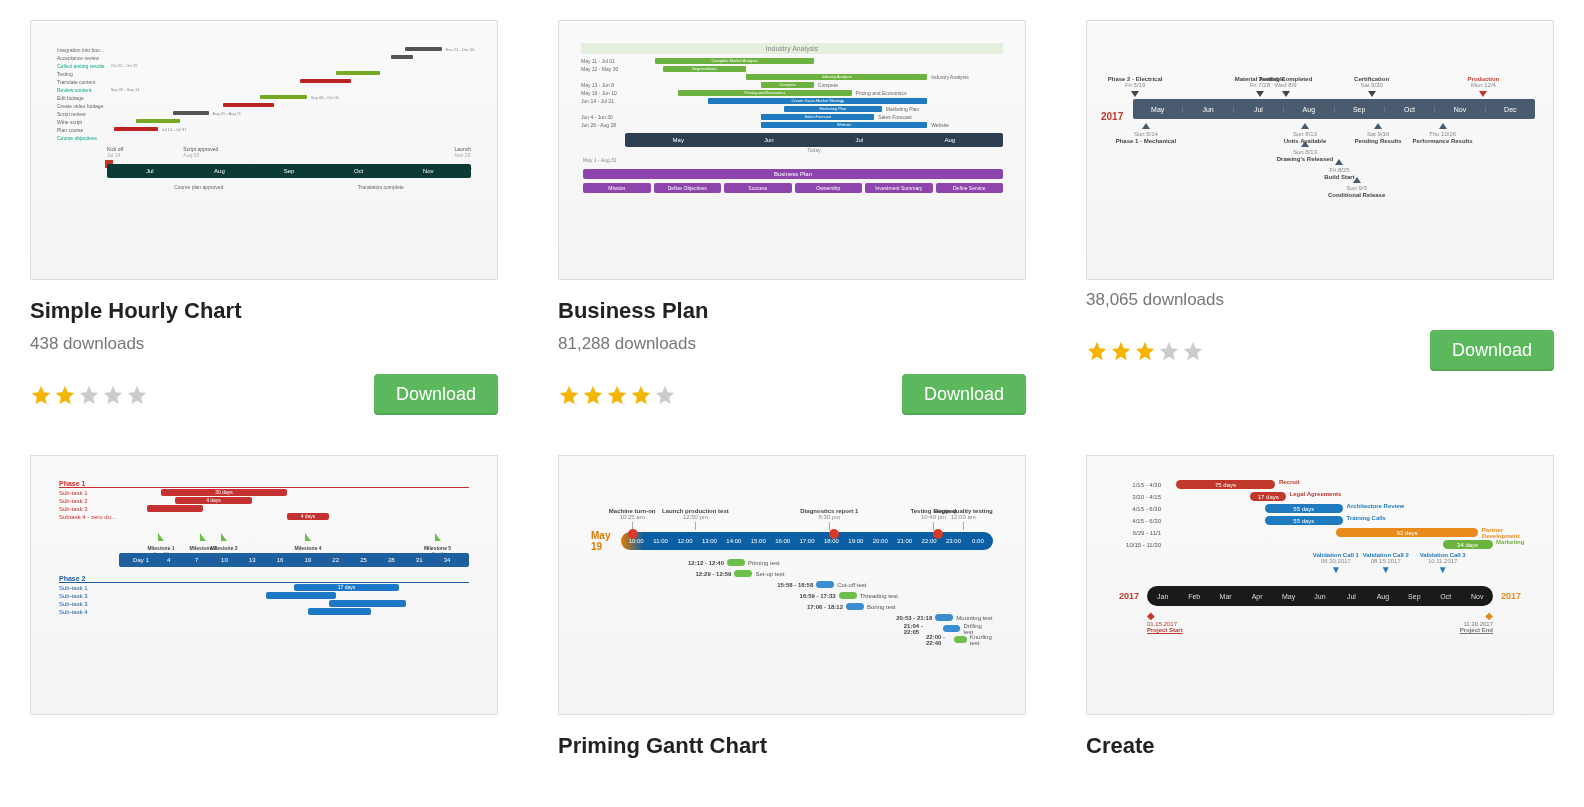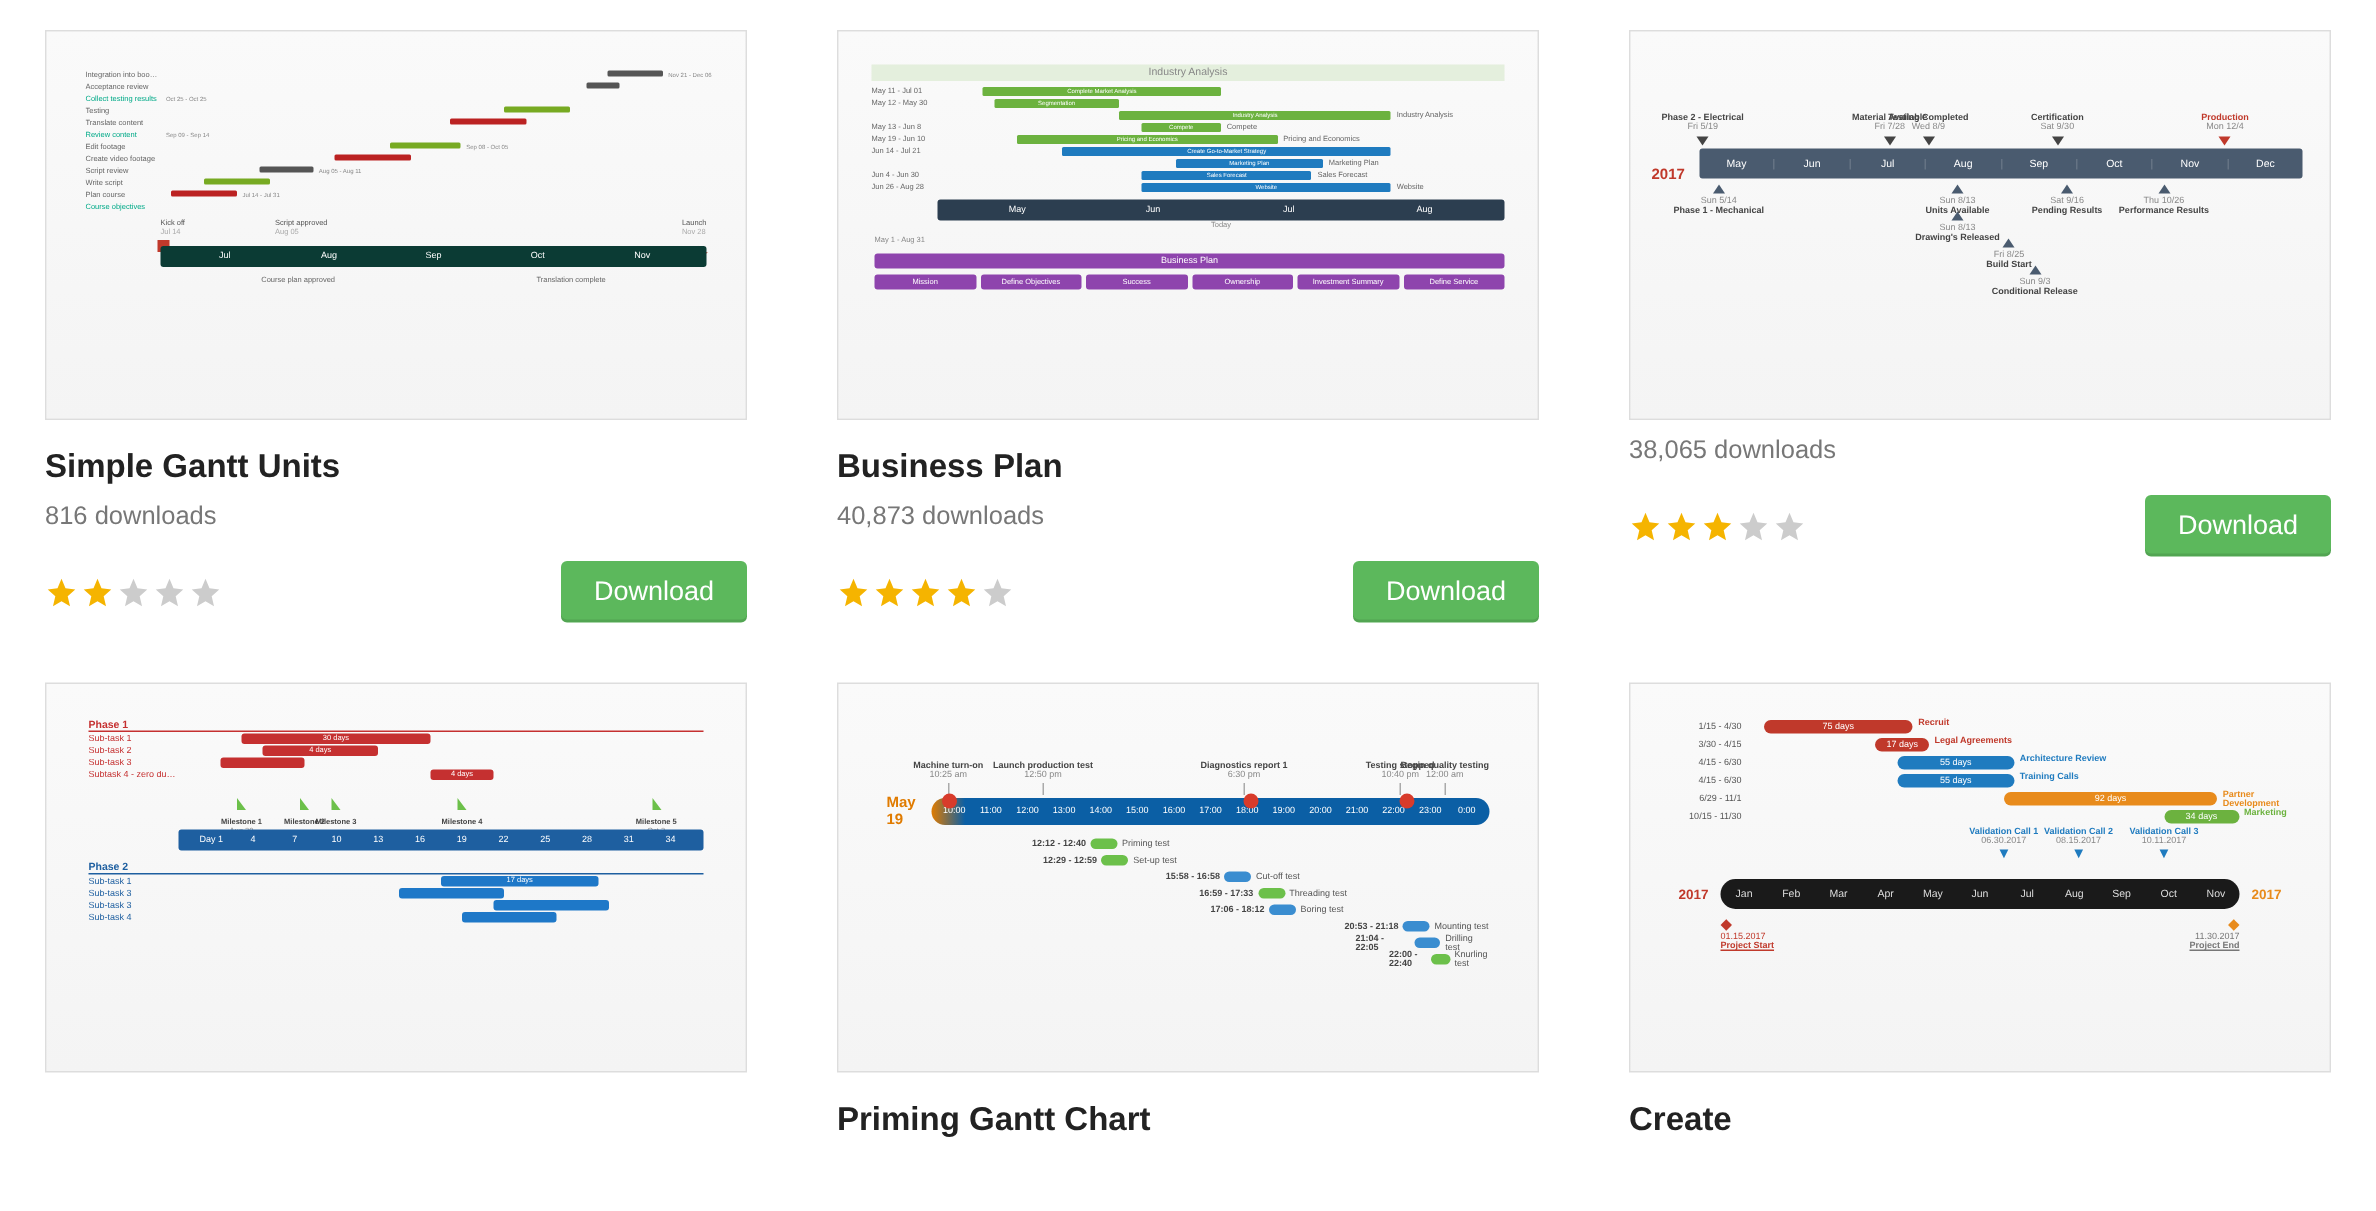--- a/index.html
+++ b/index.html
@@ -222,22 +222,22 @@
               <span>Oct</span>
               <span>Nov</span>
             </div>
           </div>
           <div style="display:flex;justify-content:space-around;font-size:5px;color:#666;margin-top:6px;margin-left:50px">
             <span>Course plan approved</span>
             <span>Translation complete</span>
           </div>
         </div>
       </div>
-    <div class="title">Simple Gantt Units</div>
-    <div class="downloads">816 downloads</div>
+    <div class="title">Simple Hourly Chart</div>
+    <div class="downloads">438 downloads</div>
     <div class="footer">
       <div class="stars">
           <span class="star filled"><svg viewBox="0 0 24 24">
               <path d="M12 2l2.9 6.9L22 9.8l-5.5 4.9L18.2 22 12 18.3 5.8 22l1.7-7.3L2 9.8l7.1-.9z"></path>
             </svg></span>
           <span class="star filled"><svg viewBox="0 0 24 24">
               <path d="M12 2l2.9 6.9L22 9.8l-5.5 4.9L18.2 22 12 18.3 5.8 22l1.7-7.3L2 9.8l7.1-.9z"></path>
             </svg></span>
           <span class="star empty"><svg viewBox="0 0 24 24">
               <path d="M12 2l2.9 6.9L22 9.8l-5.5 4.9L18.2 22 12 18.3 5.8 22l1.7-7.3L2 9.8l7.1-.9z"></path>
@@ -330,21 +330,21 @@
             <div>Mission</div>
             <div>Define Objectives</div>
             <div>Success</div>
             <div>Ownership</div>
             <div>Investment Summary</div>
             <div>Define Service</div>
           </div>
         </div>
       </div>
     <div class="title">Business Plan</div>
-    <div class="downloads">40,873 downloads</div>
+    <div class="downloads">81,288 downloads</div>
     <div class="footer">
       <div class="stars">
           <span class="star filled"><svg viewBox="0 0 24 24">
               <path d="M12 2l2.9 6.9L22 9.8l-5.5 4.9L18.2 22 12 18.3 5.8 22l1.7-7.3L2 9.8l7.1-.9z"></path>
             </svg></span>
           <span class="star filled"><svg viewBox="0 0 24 24">
               <path d="M12 2l2.9 6.9L22 9.8l-5.5 4.9L18.2 22 12 18.3 5.8 22l1.7-7.3L2 9.8l7.1-.9z"></path>
             </svg></span>
           <span class="star filled"><svg viewBox="0 0 24 24">
               <path d="M12 2l2.9 6.9L22 9.8l-5.5 4.9L18.2 22 12 18.3 5.8 22l1.7-7.3L2 9.8l7.1-.9z"></path>

